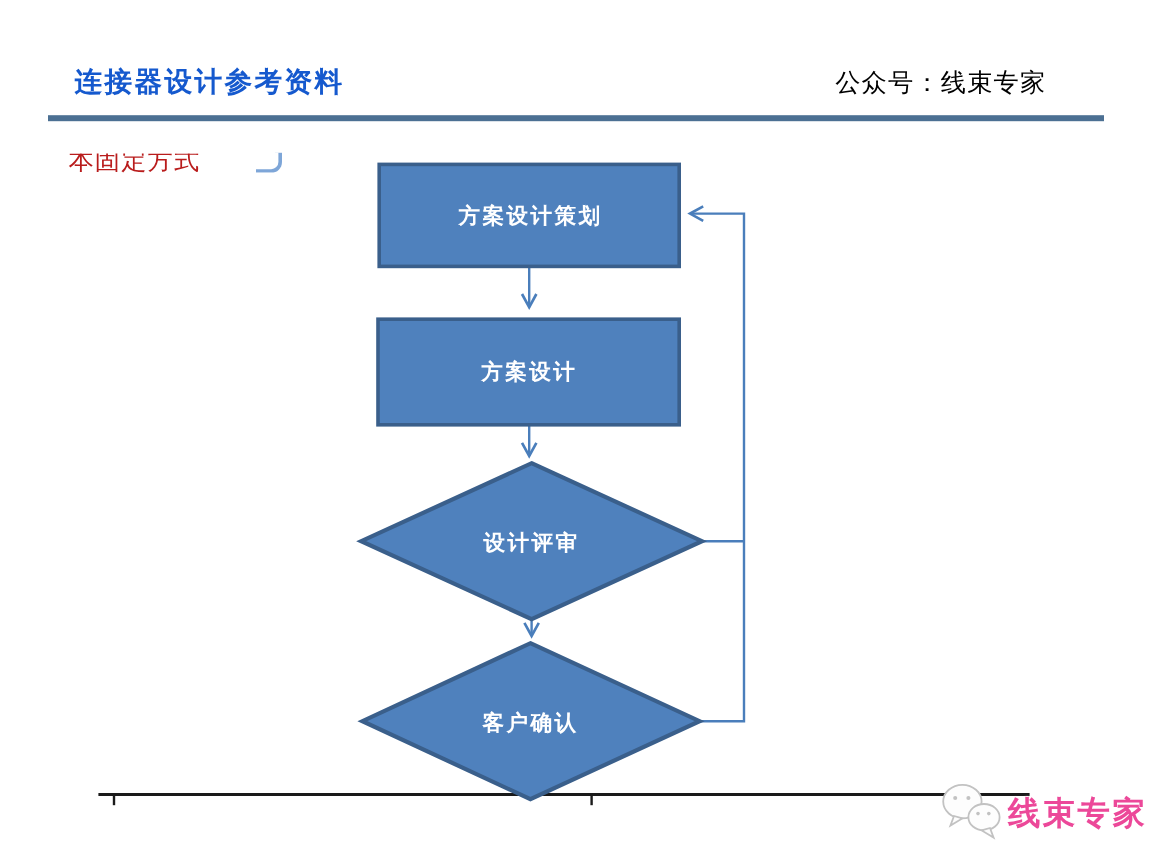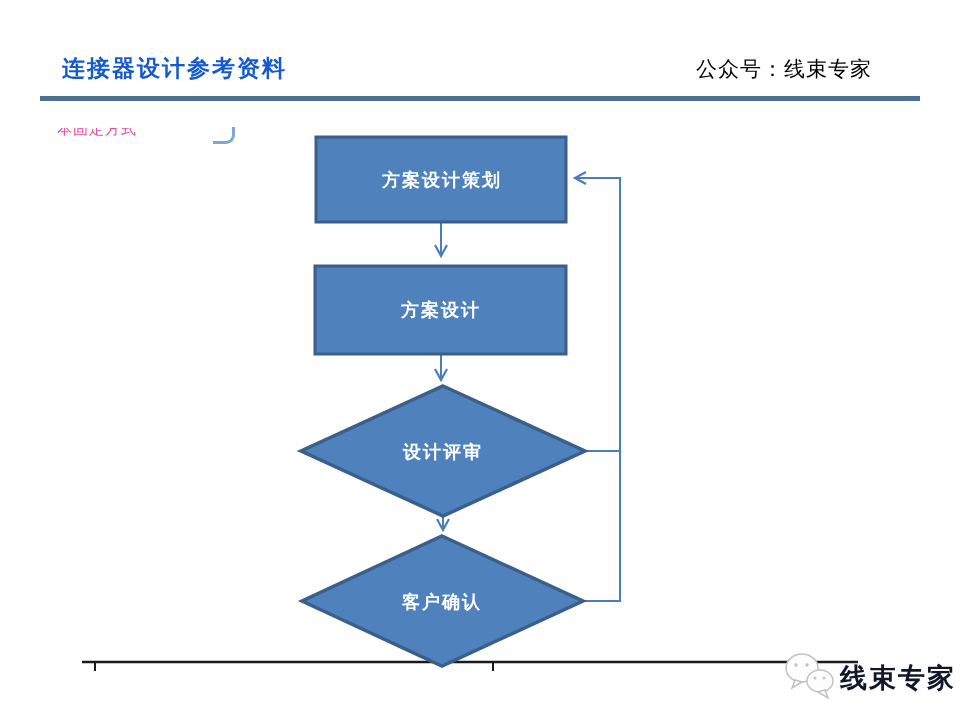--- a/index.html
+++ b/index.html
@@ -31,21 +31,21 @@
     background: #4c7093;
   }
 
   
   .fragment-clip {
     position: absolute; left: 57px; top: 128px;
     height: 20px; width: 150px; overflow: hidden;
   }
   .fragment-clip span {
     display: block; margin-top: -8px;
-    font-size: 15px; color: #ec4899; letter-spacing: 1px;
+    font-size: 21px; color: #b91c1c; letter-spacing: 1px;
     white-space: nowrap;
   }
   .fragment-corner {
     position: absolute; left: 213px; top: 127px;
     width: 22px; height: 17px;
     border-right: 3px solid #7ea6d8;
     border-bottom: 3px solid #7ea6d8;
     border-bottom-right-radius: 9px;
   }
 
@@ -63,21 +63,21 @@
   .baseline-tick { stroke: #1a1a1a; stroke-width: 2; }
 
   
   .watermark {
     position: absolute; left: 783px; top: 650px;
     width: 170px; height: 55px;
   }
   .watermark-text {
     position: absolute; left: 57px; top: 10px;
     font-size: 27px; font-weight: bold;
-    color: #0f172a;
+    color: #ec4899;
     text-shadow: 0 0 2px #ffffff, 1px 1px 0 #ffffff;
     letter-spacing: 2px; white-space: nowrap;
   }
   .wm-bubble { fill: #fdfdfd; stroke: #c2c2c2; stroke-width: 1.5; }
   .wm-dot { fill: #c2c2c2; }
 </style>
 </head>
 <body>
 
 <div class="stage">

